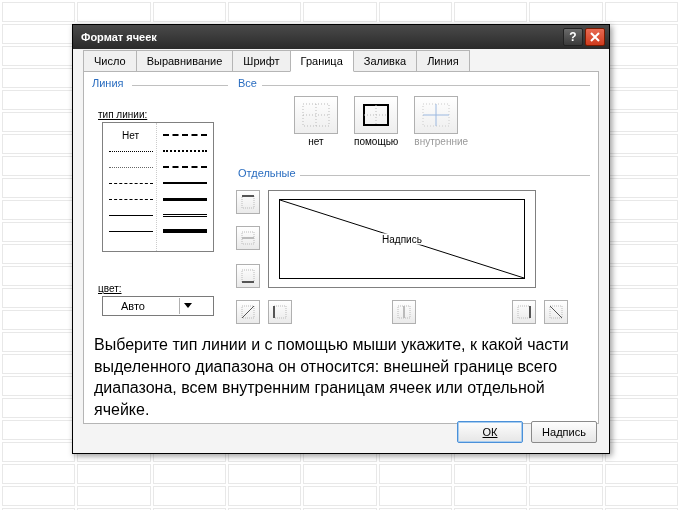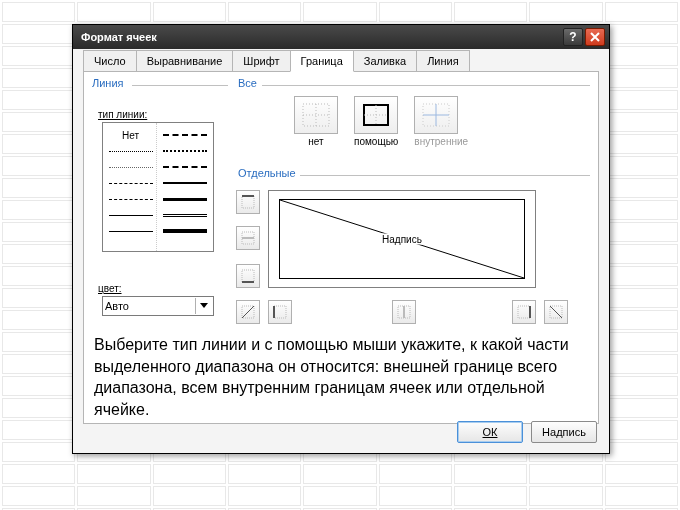--- a/index.html
+++ b/index.html
@@ -23,21 +23,21 @@
 .line-section .hr { border-top: 1px solid #c0c0c0; position: absolute; top: 7px; left: 44px; right: 0; }
 .line-label { font-size: 10px; margin: 31px 0 2px 10px; }
 .u { text-decoration: underline; }
 .style-box { border: 1px solid #808080; width: 112px; height: 130px; margin-left: 14px; background: #fff; position: relative; }
 .style-col { position: absolute; top: 0; width: 52px; height: 100%; padding: 4px 0; }
 .style-col.left { left: 2px; border-right: 1px dotted #ccc; }
 .style-col.right { right: 2px; }
 .ls { height: 16px; display: flex; align-items: center; justify-content: center; }
 .none-txt { font-size: 10px; }
 .patt { width: 44px; height: 0; border-top-width: 1px; border-top-color: #000; }
-.color-select { margin: 2px 0 0 14px; width: 112px; height: 20px; border: 1px solid #7a7a7a; background: #fff; font-size: 11px; padding: 1px 2px; display: flex; align-items: center; }
+.color-select { margin: 2px 0 0 14px; width: 112px; height: 20px; border: 1px solid #7a7a7a; background: #fff; font-size: 11px; padding: 1px 18px; display: flex; align-items: center; }
 .color-select .arrow { margin-left: auto; width: 16px; height: 16px; border-left: 1px solid #b0b0b0; display:flex; align-items:center; justify-content:center; }
 .all-section { left: 150px; top: 6px; right: 8px; }
 .all-section .hr { border-top: 1px solid #c0c0c0; position: absolute; top: 7px; left: 28px; right: 0; }
 .presets { display: flex; gap: 16px; margin: 18px 0 4px 60px; }
 .preset { text-align: center; font-size: 10px; }
 .preset-btn { width: 44px; height: 38px; border: 1px solid #b0b0b0; background: linear-gradient(#fff,#eee); margin-bottom: 2px; display:flex; align-items:center; justify-content:center; }
 .preset.disabled { color: #9a9a9a; }
 .sep-section { left: 150px; top: 96px; right: 8px; }
 .sep-section .hr { border-top: 1px solid #c0c0c0; position: absolute; top: 7px; left: 66px; right: 0; }
 .border-editor { position: absolute; left: 150px; top: 116px; right: 8px; height: 140px; }

